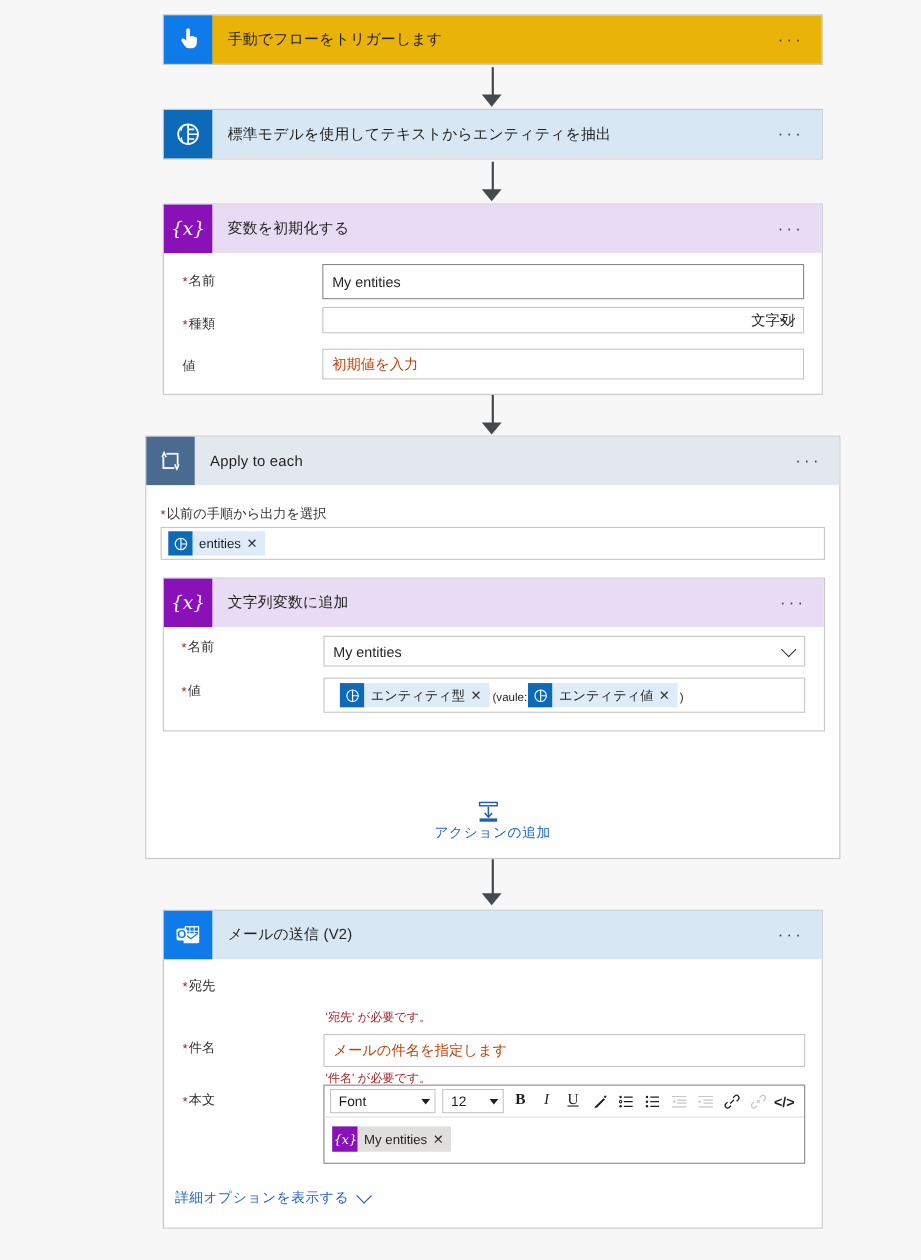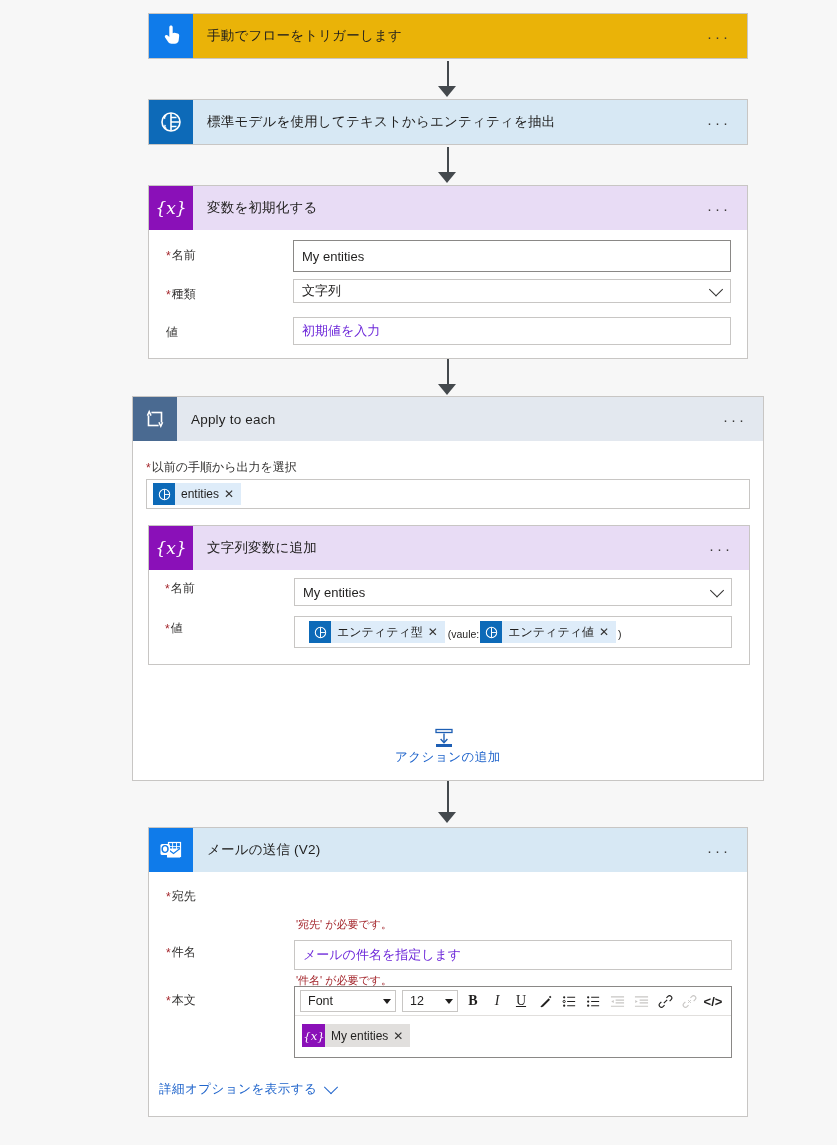--- a/index.html
+++ b/index.html
@@ -103,21 +103,21 @@
     border: 1px solid #8a8886;
     background: #ffffff;
     height: 30px;
     display: flex;
     align-items: center;
     padding: 0 8px;
     font-size: 13px;
     color: #201f1e;
     position: relative;
   }
-  .field.ph { color: #6d28d9; }
+  .field.ph { color: #c2410c; }
   .field.thin { border-color: #c8c6c4; }
   .chev {
     position: absolute;
     right: 9px;
     top: 50%;
     transform: translateY(-50%);
     width: 9px;
     height: 9px;
     border-right: 1.4px solid #323130;
     border-bottom: 1.4px solid #323130;
@@ -294,21 +294,21 @@
   </div>
 
   <div class="row" style="left:17px;top:55px;width:566px;">
     <span class="flabel req">名前</span>
   </div>
   <div class="field" style="position:absolute;left:144px;top:54px;width:438px;height:32px;">My entities</div>
 
   <div class="row" style="left:17px;top:94px;width:566px;">
     <span class="flabel req">種類</span>
   </div>
-  <div class="field thin" style="position:absolute;left:144px;top:93px;width:438px;height:24px;">
+  <div class="field thin" style="position:absolute;left:144px;top:93px;width:438px;height:24px;justify-content:flex-end;">
     <span>文字列</span>
     <span class="chev"></span>
   </div>
 
   <div class="row" style="left:17px;top:132px;width:566px;">
     <span class="flabel">値</span>
   </div>
   <div class="field thin ph" style="position:absolute;left:144px;top:131px;width:438px;height:28px;">初期値を入力</div>
 </div>
 

